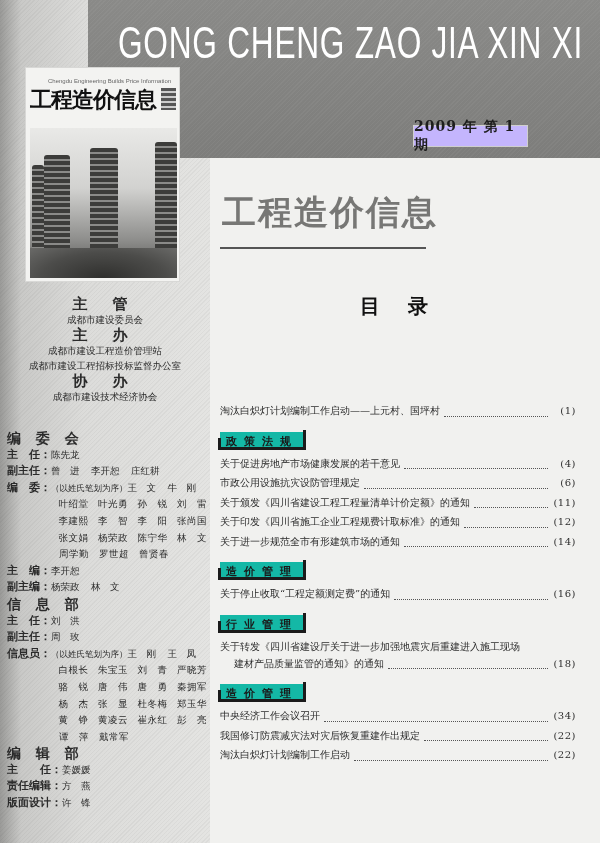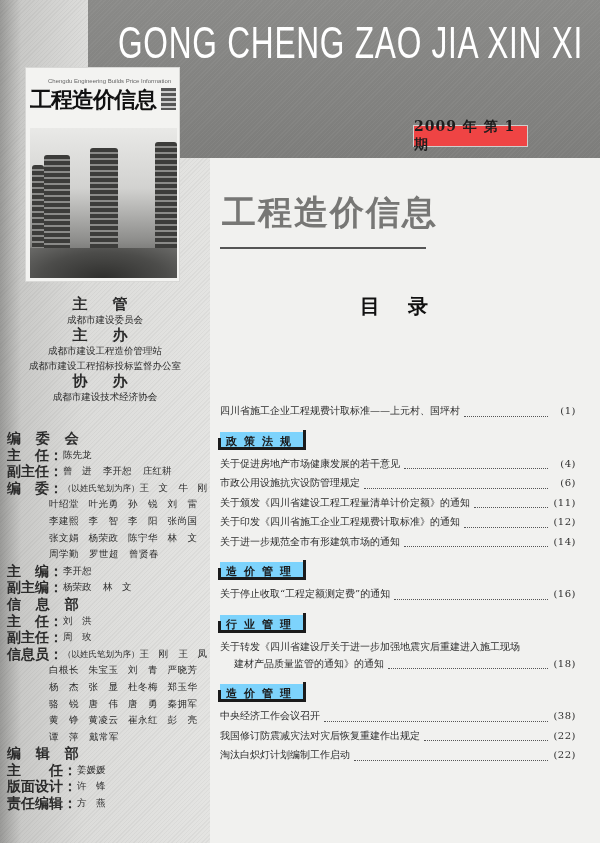--- a/index.html
+++ b/index.html
@@ -27,21 +27,21 @@
     .pinyin-title {
       position: absolute; left: 118px; top: 18px; width: 480px;
       font-family: "Liberation Sans", "DejaVu Sans", sans-serif;
       color: #ffffff; font-size: 44px; letter-spacing: 1px;
       transform: scaleX(0.72); transform-origin: left top;
       white-space: nowrap; font-weight: normal;
       width: 660px;
     }
     .issue-box {
       position: absolute; left: 413px; top: 125px; width: 115px; height: 22px;
-      background: #ef4444; border: 1px solid #cfcfcd;
+      background: #c4b5fd; border: 1px solid #cfcfcd;
       font-size: 14px; font-weight: bold; color: #1d1d1d;
       display: flex; align-items: center; justify-content: center; letter-spacing: 1px;
     }
     
     .cover {
       position: absolute; left: 25px; top: 67px; width: 155px; height: 215px;
       background: #f3f3f1; border: 1px solid #d8d8d6;
       overflow: hidden;
     }
     .cover-subtitle {
@@ -78,22 +78,22 @@
       font-size: 9.5px; line-height: 15px; color: #2b2b2b;
     }
     .sponsors .role { font-weight: bold; font-size: 15px; letter-spacing: 10px; line-height: 16px; }
     
     .board {
       position: absolute; left: 7px; top: 430px; width: 200px;
       font-size: 9.5px; line-height: 16.6px; color: #2b2b2b;
     }
     .board .sec { font-weight: bold; font-size: 14px; letter-spacing: 5px; font-family: "DejaVu Sans", sans-serif; }
     .board .row { display: flex; white-space: nowrap; }
-    .board .lbl { font-weight: bold; font-family: "DejaVu Sans", sans-serif; font-size: 14px; }
-    .board .names { padding-left: 42px; letter-spacing: 0.5px; }
+    .board .lbl { font-weight: bold; font-family: "DejaVu Sans", sans-serif; font-size: 11px; }
+    .board .names { padding-left: 42px; letter-spacing: 0.5px; text-align: right; }
     .board .names span { display: inline-block; width: 40px; }
     .board .note { font-style: normal; font-size: 8.5px; }
     
     .brand-title {
       position: absolute; left: 222px; top: 190px;
       font-family: "DejaVu Sans", "Liberation Sans", sans-serif;
       font-size: 34px; font-weight: bold; color: #777775; letter-spacing: 2px;
     }
     .brand-rule {
       position: absolute; left: 220px; top: 247px; width: 206px; height: 2px; background: #555;
@@ -113,21 +113,21 @@
     .entry .t { flex: 0 0 auto; }
     .entry .dots {
       flex: 1 1 auto; margin: 0 4px; overflow: hidden;
       border-bottom: 1.5px dotted #555; height: 8px; align-self: center; margin-top: -2px;
     }
     .entry .p { flex: 0 0 auto; width: 24px; text-align: right; letter-spacing: 0.5px; }
     .entry.indent .t { padding-left: 14px; }
     .entry.first-line { height: 17px; }
     .section-head {
       position: relative; display: inline-block; margin: 8px 0 7px 0;
-      padding: 2px 6px 2px 6px; background: #7dd3fc; color: #1a1a1a;
+      padding: 2px 6px 2px 6px; background: #14b8a6; color: #1a1a1a;
       font-family: Liberation Serif, serif;
       font-weight: bold; font-size: 11px; letter-spacing: 7px; height: 18px; line-height: 14px;
       border-bottom: 3px solid #1b1b1b;
     }
     .section-head::before {
       content: ""; position: absolute; left: -2px; bottom: -3px; width: 3px; height: 12px; background: #1b1b1b;
     }
     .section-head::after {
       content: ""; position: absolute; right: -2px; bottom: -3px; width: 3px; height: 20px; background: #1b1b1b;
     }
@@ -230,64 +230,64 @@
     <span style="width:40px;display:inline-block">王　刚</span>
     <span>王　凤</span>
     </div>
   <div class="row names">
       <span>白根长</span>
       <span>朱宝玉</span>
       <span>刘　青</span>
       <span>严晓芳</span>
     </div>
   <div class="row names">
+      <span>骆　锐</span>
+      <span>唐　伟</span>
+      <span>唐　勇</span>
+      <span>秦拥军</span>
+    </div>
+  <div class="row names">
       <span>杨　杰</span>
       <span>张　显</span>
       <span>杜冬梅</span>
       <span>郑玉华</span>
     </div>
   <div class="row names">
-      <span>骆　锐</span>
-      <span>唐　伟</span>
-      <span>唐　勇</span>
-      <span>秦拥军</span>
-    </div>
-  <div class="row names">
       <span>黄　铮</span>
       <span>黄凌云</span>
       <span>崔永红</span>
       <span>彭　亮</span>
     </div>
   <div class="row names">
       <span>谭　萍</span>
       <span>戴常军</span>
     </div>
 
   <div class="sec">编 辑 部</div>
   <div class="row">
       <span class="lbl">主　　任：</span>
       <span>姜媛媛</span>
     </div>
   <div class="row">
+      <span class="lbl">责任编辑：</span>
+      <span>方　燕</span>
+    </div>
+  <div class="row">
       <span class="lbl">版面设计：</span>
       <span>许　锋</span>
-    </div>
-  <div class="row">
-      <span class="lbl">责任编辑：</span>
-      <span>方　燕</span>
     </div>
 </div>
 
 <div class="brand-title">工程造价信息</div>
 <div class="brand-rule"></div>
 <div class="toc-title">目录</div>
 
 <div class="toc">
   <div class="entry">
-    <span class="t">四川省施工企业工程规费计取标准——上元村、国坪村</span>
+    <span class="t">淘汰白炽灯计划编制工作启动——上元村、国坪村</span>
     <span class="dots"></span>
     <span class="p">(1)</span>
   </div>
 
   <div class="section-head">政策法规</div>
   <div class="entry">
       <span class="t">关于促进房地产市场健康发展的若干意见</span>
       <span class="dots"></span>
       <span class="p">(4)</span>
     </div>
@@ -326,21 +326,21 @@
   <div class="entry indent">
       <span class="t">建材产品质量监管的通知》的通知</span>
       <span class="dots"></span>
       <span class="p">(18)</span>
     </div>
 
   <div class="section-head">造价管理</div>
   <div class="entry">
       <span class="t">中央经济工作会议召开</span>
       <span class="dots"></span>
-      <span class="p">(38)</span>
+      <span class="p">(34)</span>
     </div>
   <div class="entry">
       <span class="t">我国修订防震减灾法对灾后恢复重建作出规定</span>
       <span class="dots"></span>
       <span class="p">(22)</span>
     </div>
   <div class="entry">
       <span class="t">淘汰白炽灯计划编制工作启动</span>
       <span class="dots"></span>
       <span class="p">(22)</span>

